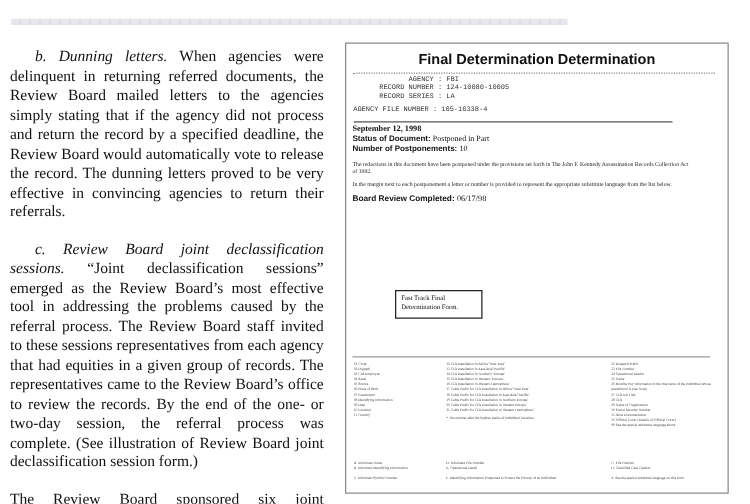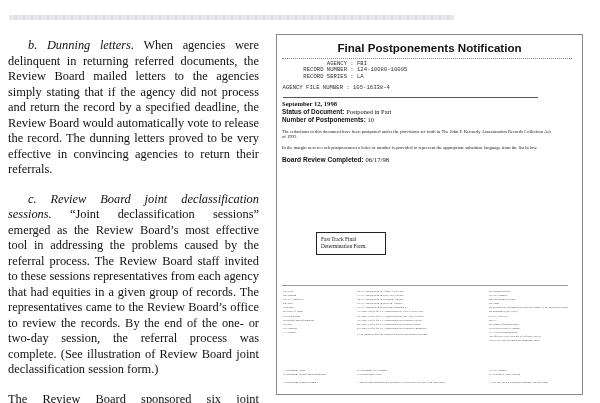--- a/index.html
+++ b/index.html
@@ -88,21 +88,21 @@
   <p class="indent">
     <em>c. Review Board joint declassification sessions.</em><span> “Joint declassification sessions” emerged as the Review Board’s most effective tool in addressing the problems caused by the referral process. The Review Board staff invited to these sessions representatives from each agency that had equities in a given group of records. The representatives came to the Review Board’s office to review the records. By the end of the one- or two-day session, the referral process was complete. (See illustration of Review Board joint declassification session form.)</span>
   </p>
   <p>
     <span>The Review Board sponsored six joint declassification sessions. An unforeseen advantage of the sessions was that agencies were more likely to agree to release a record when they</span>
   </p>
 </div>
 
 <div class="form-frame">
   <div class="form-title">
-    <div>Final Postponements Notification</div>
+    <div>Final Determination Determination</div>
   </div>
   <div class="dotted-rule"></div>
 
   <div class="record-block">
     <div class="record-row">
       <span class="record-key">AGENCY</span>
       <span class="record-sep">:</span>
       <span>FBI</span>
     </div>
     <div class="record-row">

